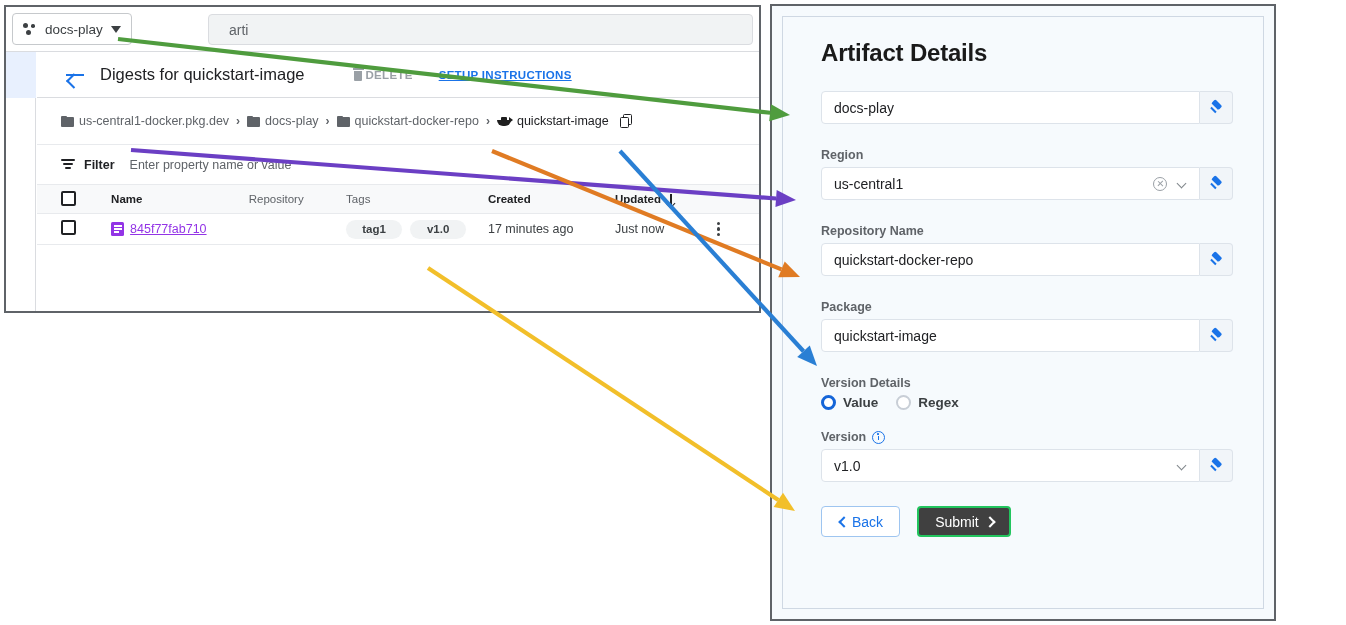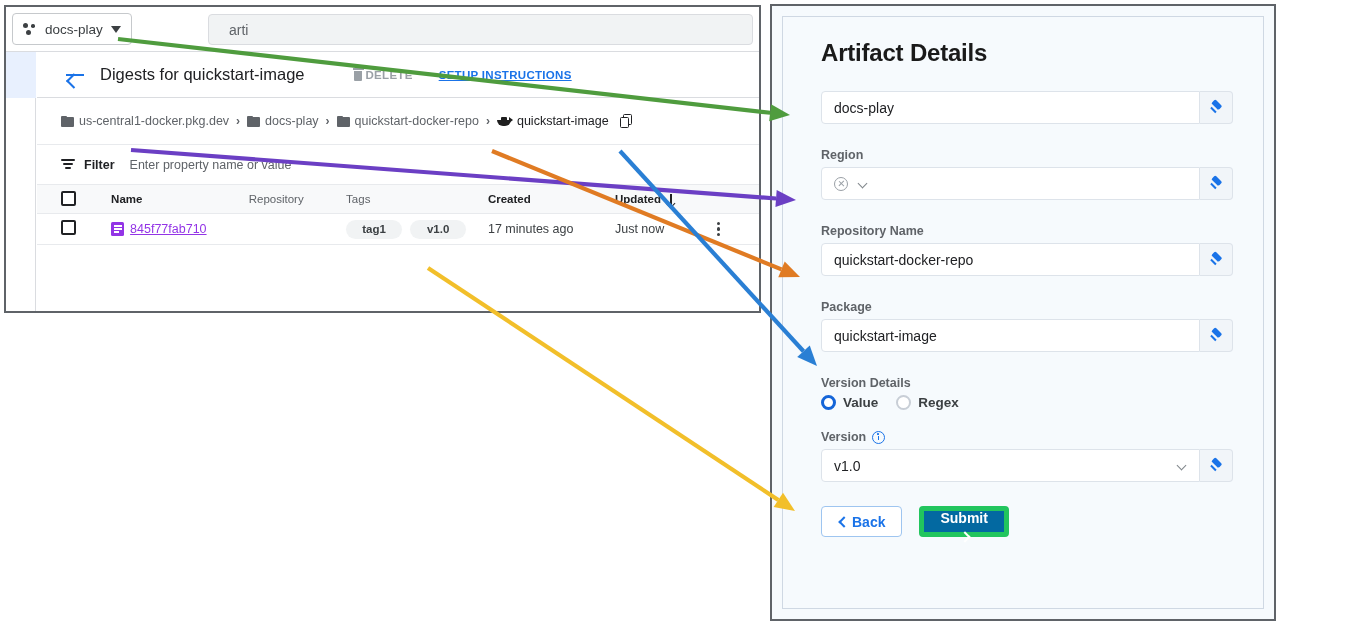--- a/index.html
+++ b/index.html
@@ -586,27 +586,27 @@
   .radio-label { font-size: 13.5px; color: #3c4043; font-weight: 600; }
   .btn-row { display: flex; gap: 17px; margin-top: 6px; }
   .btn {
     height: 31px;
     border-radius: 4px;
     display: flex;
     align-items: center;
     justify-content: center;
     gap: 7px;
     font-size: 14px;
-    font-weight: 700;
+    font-weight: 400;
     padding: 0 16px;
     box-sizing: border-box;
     white-space: nowrap;
   }
   .btn-back { background: #ffffff; border: 1px solid #9ec5f0; color: #1a73e8; }
-  .btn-submit { background: #0369a1; border: 5px solid #22c55e; color: #ffffff; flex-direction: column; }
+  .btn-submit { background: #404040; border: 2px solid #22c55e; color: #ffffff; }
   .chev-l, .chev-r { width: 7px; height: 7px; position: relative; }
   .chev-l::after {
     content: ""; position: absolute; left: 2px; top: 0;
     width: 6px; height: 6px;
     border-left: 2px solid currentColor; border-bottom: 2px solid currentColor;
     transform: rotate(45deg);
   }
   .chev-r::after {
     content: ""; position: absolute; left: 0; top: 0;
     width: 6px; height: 6px;
@@ -762,20 +762,21 @@
               <span class="head"></span>
               <span class="bar"></span>
               <span class="needle"></span>
             </span>
         </div>
       </div>
 
       <div class="field-label">Region</div>
       <div class="field-row">
         <div class="field-box">
+          <span class="field-value">us-central1</span>
           <span class="clear-icon"></span>
           <span class="chev-down"></span>
         </div>
         <div class="pin-btn">
           <span class="pin-icon">
               <span class="head"></span>
               <span class="bar"></span>
               <span class="needle"></span>
             </span>
         </div>

